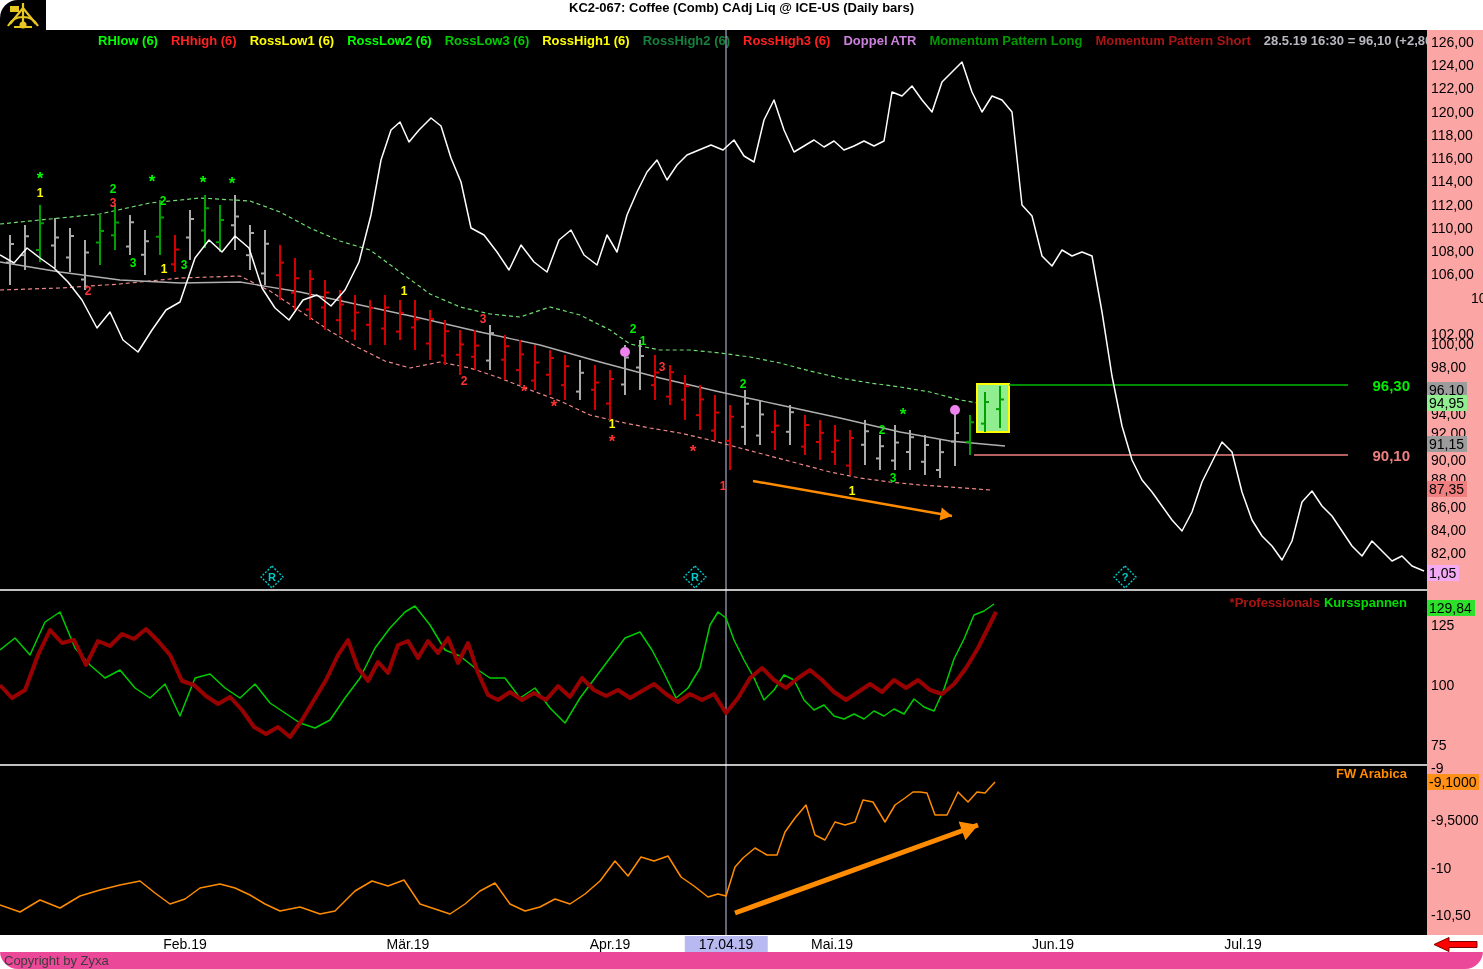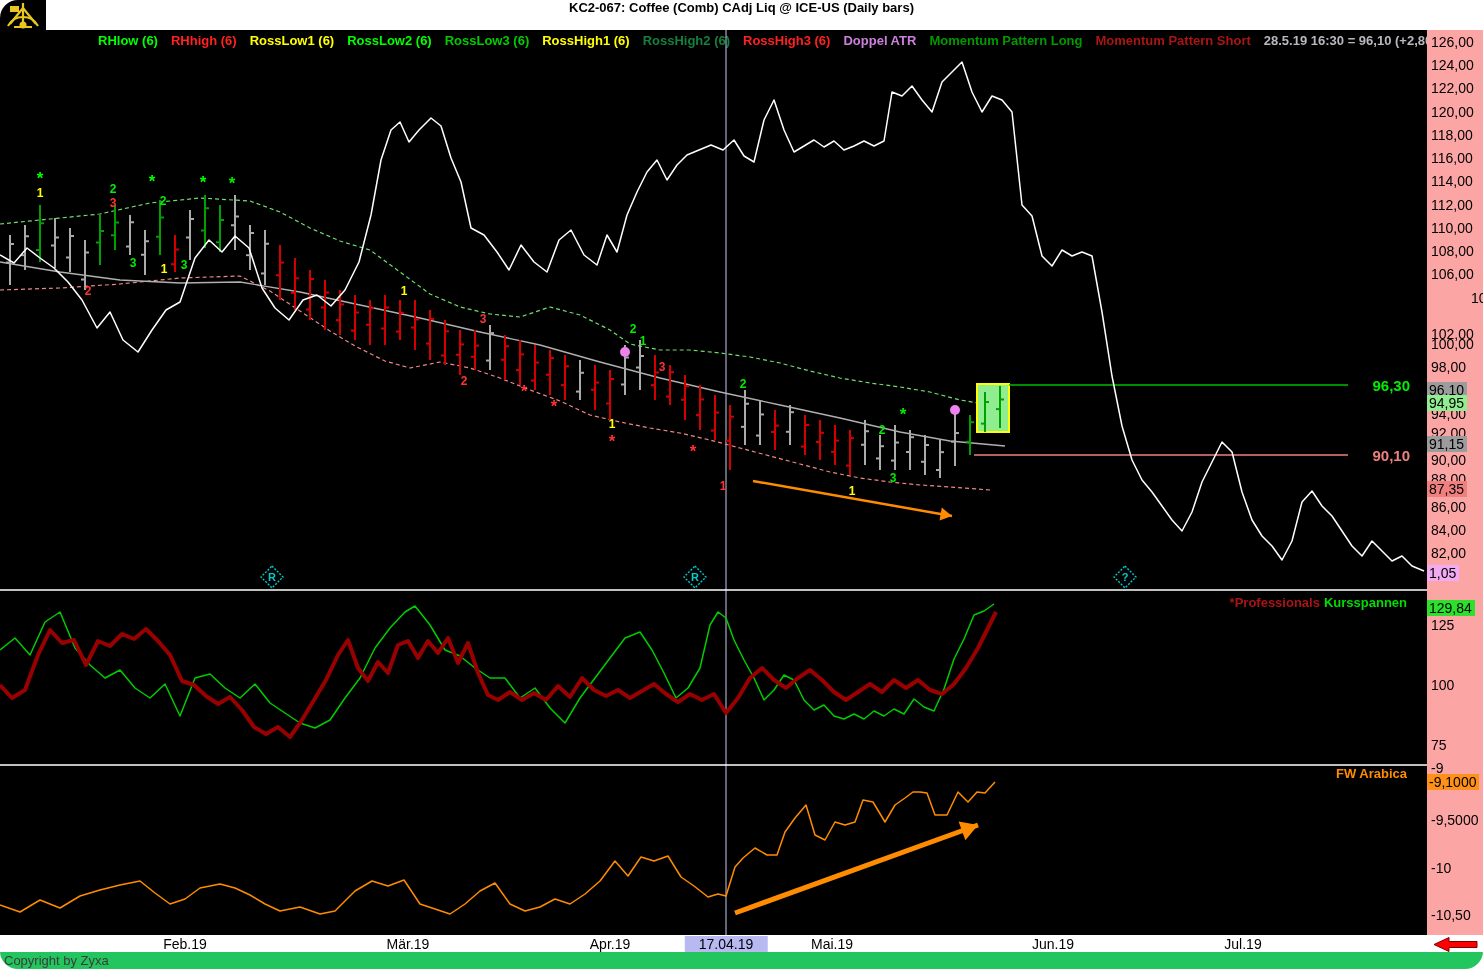--- a/index.html
+++ b/index.html
@@ -30,21 +30,21 @@
 
   
   .level-label { position:absolute; width:72px; text-align:right; font-size:15px; font-weight:bold; transform:translateY(-50%); }
 
   
   #x-strip { position:absolute; left:0; top:935px; width:1483px; height:17px; background:#fff; }
   .xlabel { position:absolute; top:1px; transform:translateX(-50%); font-size:14px; color:#000; white-space:nowrap; }
   .xlabel.hl { padding:0 14px; }
 
   
-  #bottom-strip { position:absolute; left:0; top:952px; width:1483px; height:17px; background:#22c55e; }
+  #bottom-strip { position:absolute; left:0; top:952px; width:1483px; height:17px; background:#ec4899; }
   #copyright { position:absolute; left:4px; top:1px; font-size:13px; color:#3c3c3c; }
 
   #chart-svg { position:absolute; left:0; top:0; width:1483px; height:969px; pointer-events:none; }
   #red-arrow-svg { position:absolute; left:1433px; top:937px; }
 </style>
 </head>
 <body>
 
 <div id="screen">
 

